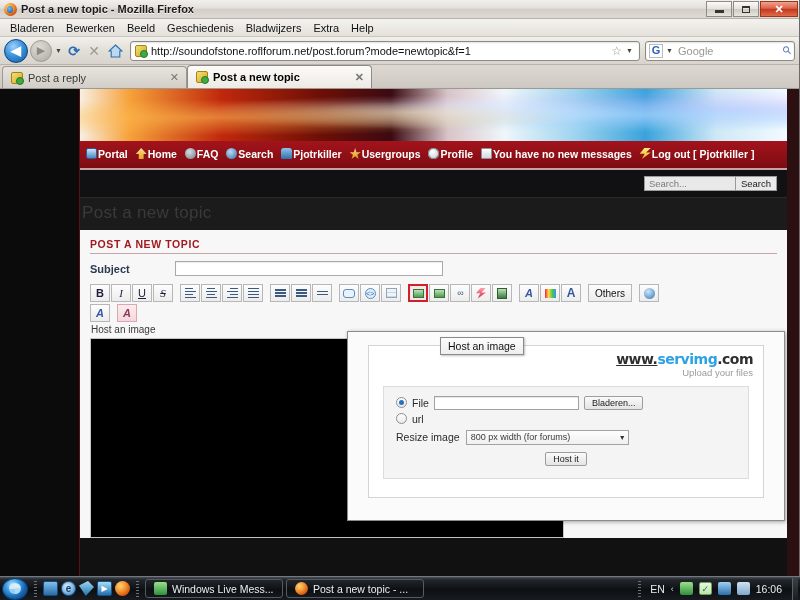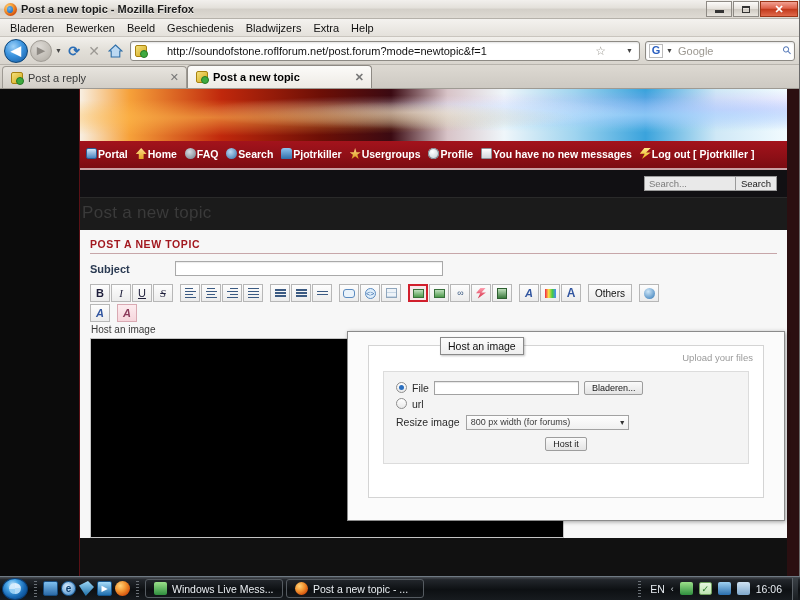--- a/index.html
+++ b/index.html
@@ -91,21 +91,21 @@
     background: radial-gradient(circle at 38% 30%, #dedbd6 0%, #c3bfb8 60%, #a9a59e 100%);
     border: 1px solid #a19d96; color: #8e8a84; font-size: 11px; line-height: 1;
   }
   .dropcaret { font-size: 7px; color: #444; width: 9px; }
   .reload-btn { width: 18px; color: #2a6db5; font-size: 14px; font-weight: bold; }
   .stop-btn { width: 18px; color: #9b9893; font-size: 14px; }
   .home-btn { width: 20px; }
   .urlbar {
     flex: 1 1 auto; height: 20px; margin: 0 3px;
     background: #fff; border: 1px solid #8d8a84; border-radius: 3px;
-    display: flex; align-items: center; padding: 0 4px; gap: 20px;
+    display: flex; align-items: center; padding: 0 4px; gap: 4px;
     box-shadow: inset 0 1px 2px rgba(0,0,0,.12);
   }
   .favicon {
     width: 12px; height: 12px; flex: none; border-radius: 2px;
     background: linear-gradient(to bottom right, #f3e07a, #d5a81c);
     border: 1px solid #a8820f; position: relative;
   }
   .favicon::after {
     content: ""; position: absolute; right: -2px; bottom: -2px;
     width: 6px; height: 6px; border-radius: 50%; background: #3faa3f; border: 1px solid #267a26;
@@ -661,20 +661,21 @@
   </div>
 
   <div class="hscroll">|||</div>
 </div>
 
 <div class="popup">
   <div class="tooltip">Host an image</div>
   <div class="popup-inner">
     <div class="servimg-head">
       <div class="servimg-logo">
+        <div class="servimg-word"><span class="sv-www">www.</span><span class="sv-name">servimg</span><span class="sv-com">.com</span></div>
         <div class="servimg-tag">Upload your files</div>
       </div>
     </div>
 
     <div class="upload-box">
 
       <div class="up-row">
         <span class="radio on"></span>
         <span class="up-lbl">File</span>
         <span class="file-input"></span>

